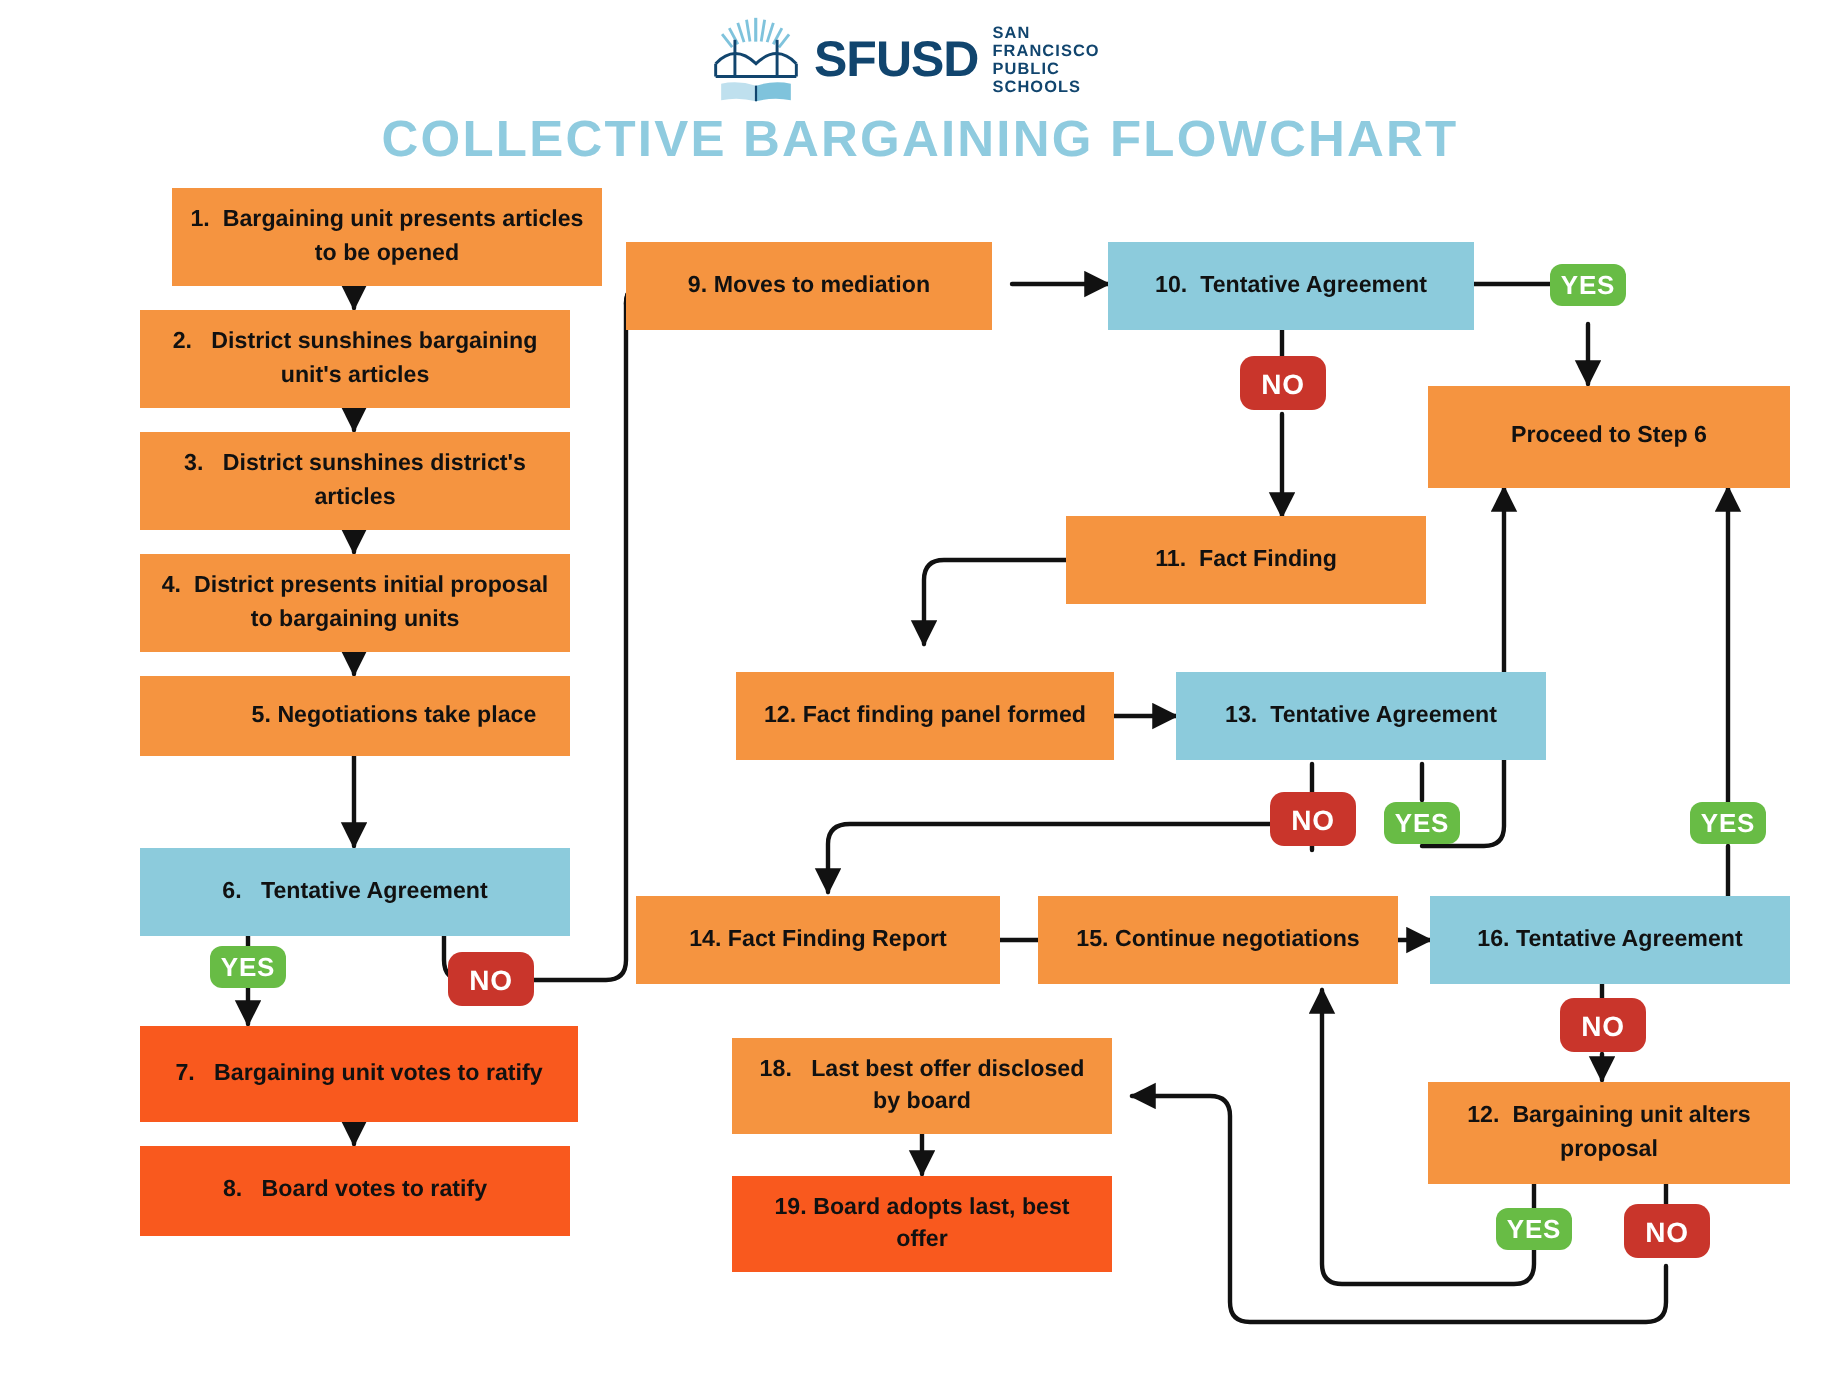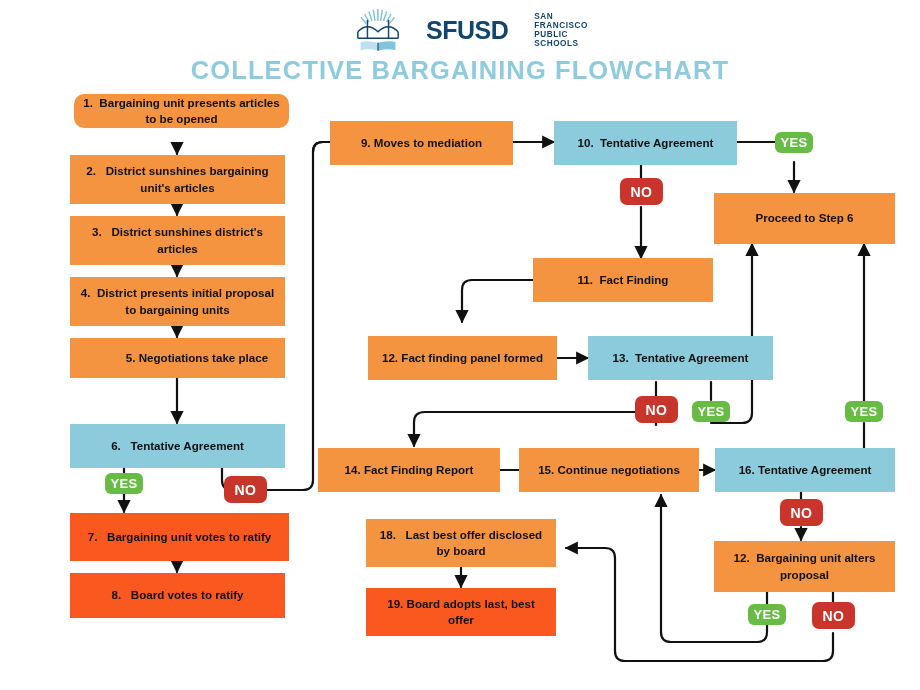--- a/index.html
+++ b/index.html
@@ -22,21 +22,20 @@
   }
   
   .header-logo {
     position: absolute;
     left: 355px;
     top: 8px;
     width: 215px;
     height: 44px;
     display: flex;
     align-items: center;
-    gap: 19px;
   }
   .logo-mark {
     width: 46px;
     height: 44px;
     flex: 0 0 auto;
   }
   .logo-word {
     font-family: "Liberation Sans", sans-serif;
     font-weight: bold;
     font-size: 25px;
@@ -208,21 +207,21 @@
       <line x1="767" y1="592" x2="767" y2="604"></line>
       <path d="M767 625 L767 632 Q767 642 757 642 L671 642 Q661 642 661 632 L661 495" marker-end="url(#ah)"></path>
 
       <line x1="833" y1="592" x2="833" y2="602"></line>
       <path d="M833 633 L833 651 Q833 661 823 661 L625 661 Q615 661 615 651 L615 558 Q615 548 605 548 L566 548" marker-end="url(#ah)"></path>
 
       <line x1="461" y1="567" x2="461" y2="587" marker-end="url(#ah)"></line>
     </g>
   </svg>
 
-  <div class="node orange" style="left:74px; top:94px; width:215px; height:34px;border-radius:10px;">
+  <div class="node orange" style="left:86px; top:94px; width:215px; height:49px;">
     <span><span>1.</span>&nbsp;&nbsp;<span>Bargaining unit presents articles to be opened</span></span>
   </div>
 
   <div class="node orange" style="left:70px; top:155px; width:215px; height:49px;">
     <span><span>2.</span>&nbsp;&nbsp;&nbsp;<span>District sunshines bargaining unit's articles</span></span>
   </div>
 
   <div class="node orange" style="left:70px; top:216px; width:215px; height:49px;">
     <span><span>3.</span>&nbsp;&nbsp;&nbsp;<span>District sunshines district's articles</span></span>
   </div>
@@ -240,21 +239,21 @@
   </div>
 
   <div class="node deep" style="left:70px; top:513px; width:219px; height:48px;">
     <span><span>7.</span>&nbsp;&nbsp;&nbsp;<span>Bargaining unit votes to ratify</span></span>
   </div>
 
   <div class="node deep" style="left:70px; top:573px; width:215px; height:45px;">
     <span><span>8.</span>&nbsp;&nbsp;&nbsp;<span>Board votes to ratify</span></span>
   </div>
 
-  <div class="node orange" style="left:330px; top:121px; width:183px; height:44px;">
+  <div class="node orange" style="left:313px; top:121px; width:183px; height:44px;">
     <span><span>9.</span>&nbsp;<span>Moves to mediation</span></span>
   </div>
 
   <div class="node blue" style="left:554px; top:121px; width:183px; height:44px;">
     <span><span>10.</span>&nbsp;&nbsp;<span>Tentative Agreement</span></span>
   </div>
 
   <div class="node orange" style="left:533px; top:258px; width:180px; height:44px;text-align:right;">
     <span><span>11.</span>&nbsp;&nbsp;<span>Fact Finding</span></span>
   </div>

